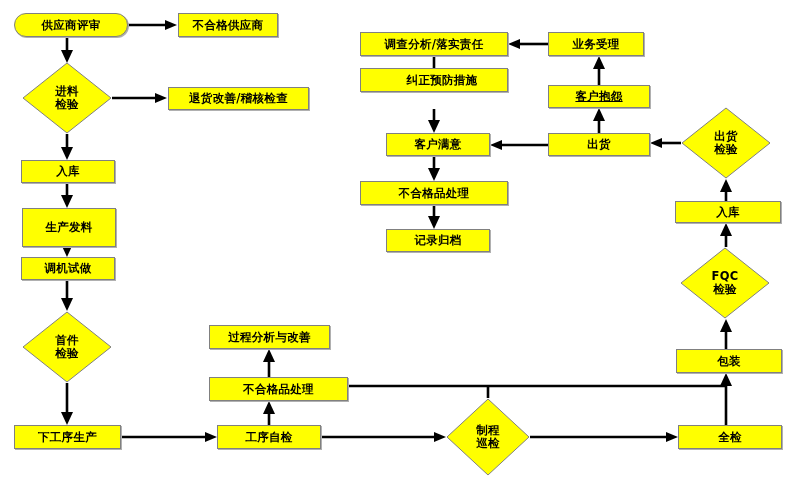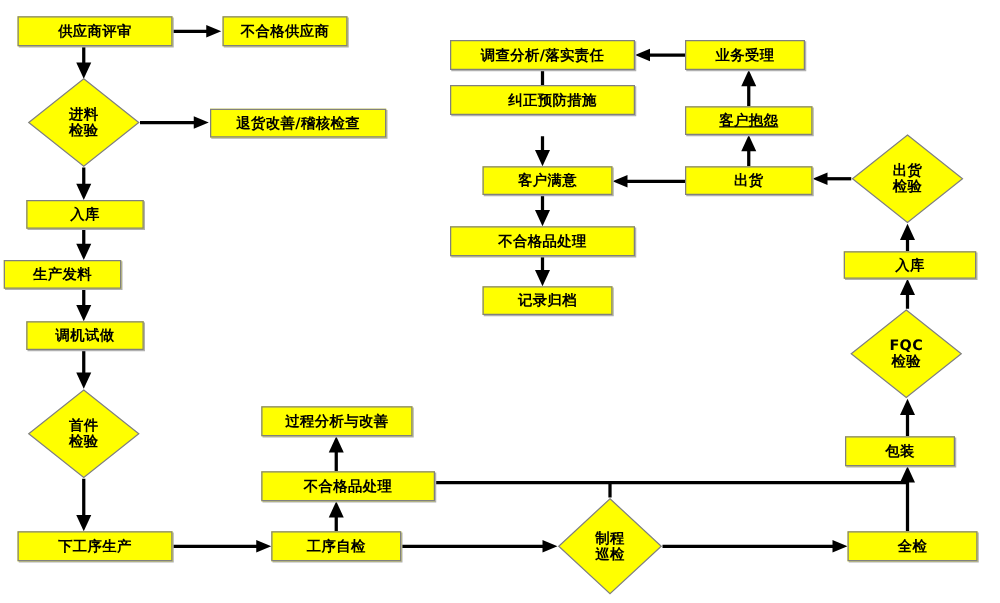--- a/index.html
+++ b/index.html
@@ -217,72 +217,72 @@
     </g>
 
     <g>
       <path class="conn" d="M434,205 L434,221"></path>
       <polygon class="arrowhead" points="434,229 428,216 440,216"></polygon>
     </g>
 
   </svg>
 
   <div class="nodes-layer" id="nodes-layer">
-      <div class="node box" style="left: 14px; top: 13px; width: 124px; height: 24px;">
+      <div class="node box" style="left: 14px; top: 13px; width: 114px; height: 24px; border-radius: 12px;">
         <span class="inner">供应商评审</span>
       </div>
       <div class="node box" style="left: 178px; top: 13px; width: 100px; height: 24px;">
         <span class="inner">不合格供应商</span>
       </div>
       <div class="node diamond" style="left: 22px; top: 62px; width: 90px; height: 72px;">
         <svg class="dshape" viewBox="0 0 90 72" preserveAspectRatio="none">
           <polygon points="45,1 89,36 45,71 1,36" fill="#ffff00" stroke="#808080" stroke-width="1"></polygon>
         </svg>
         <span class="inner">进料<span class="l2">检验</span></span>
       </div>
       <div class="node box" style="left: 168px; top: 87px; width: 141px; height: 23px;">
         <span class="inner">退货改善/稽核检查</span>
       </div>
       <div class="node box" style="left: 21px; top: 160px; width: 94px; height: 23px;">
         <span class="inner">入库</span>
       </div>
-      <div class="node box" style="left: 3px; top: 208px; width: 94px; height: 23px; align-items: center;">
+      <div class="node box" style="left: 22px; top: 208px; width: 94px; height: 39px; align-items: center;">
         <span class="inner">生产发料</span>
       </div>
       <div class="node box" style="left: 21px; top: 257px; width: 94px; height: 23px;">
         <span class="inner">调机试做</span>
       </div>
       <div class="node diamond" style="left: 22px; top: 311px; width: 90px; height: 72px;">
         <svg class="dshape" viewBox="0 0 90 72" preserveAspectRatio="none">
           <polygon points="45,1 89,36 45,71 1,36" fill="#ffff00" stroke="#808080" stroke-width="1"></polygon>
         </svg>
         <span class="inner">首件<span class="l2">检验</span></span>
       </div>
-      <div class="node box" style="left: 14px; top: 425px; width: 124px; height: 24px; align-items: center;">
+      <div class="node box" style="left: 14px; top: 425px; width: 107px; height: 24px; align-items: center;">
         <span class="inner">下工序生产</span>
       </div>
       <div class="node box" style="left: 209px; top: 325px; width: 121px; height: 24px;">
         <span class="inner">过程分析与改善</span>
       </div>
       <div class="node box" style="left: 209px; top: 377px; width: 139px; height: 24px;">
         <span class="inner">不合格品处理</span>
       </div>
       <div class="node box" style="left: 217px; top: 425px; width: 104px; height: 24px;">
         <span class="inner">工序自检</span>
       </div>
       <div class="node diamond" style="left: 446px; top: 398px; width: 84px; height: 78px;">
         <svg class="dshape" viewBox="0 0 84 78" preserveAspectRatio="none">
           <polygon points="42,1 83,39 42,77 1,39" fill="#ffff00" stroke="#808080" stroke-width="1"></polygon>
         </svg>
         <span class="inner">制程<span class="l2">巡检</span></span>
       </div>
       <div class="node box" style="left: 678px; top: 425px; width: 104px; height: 24px;">
         <span class="inner">全检</span>
       </div>
-      <div class="node box" style="left: 676px; top: 349px; width: 88px; height: 24px;">
+      <div class="node box" style="left: 676px; top: 349px; width: 106px; height: 24px;">
         <span class="inner">包装</span>
       </div>
       <div class="node diamond" style="left: 680px; top: 247px; width: 90px; height: 72px;">
         <svg class="dshape" viewBox="0 0 90 72" preserveAspectRatio="none">
           <polygon points="45,1 89,36 45,71 1,36" fill="#ffff00" stroke="#808080" stroke-width="1"></polygon>
         </svg>
         <span class="inner">FQC<span class="l2">检验</span></span>
       </div>
       <div class="node box" style="left: 675px; top: 201px; width: 106px; height: 22px;">
         <span class="inner">入库</span>

